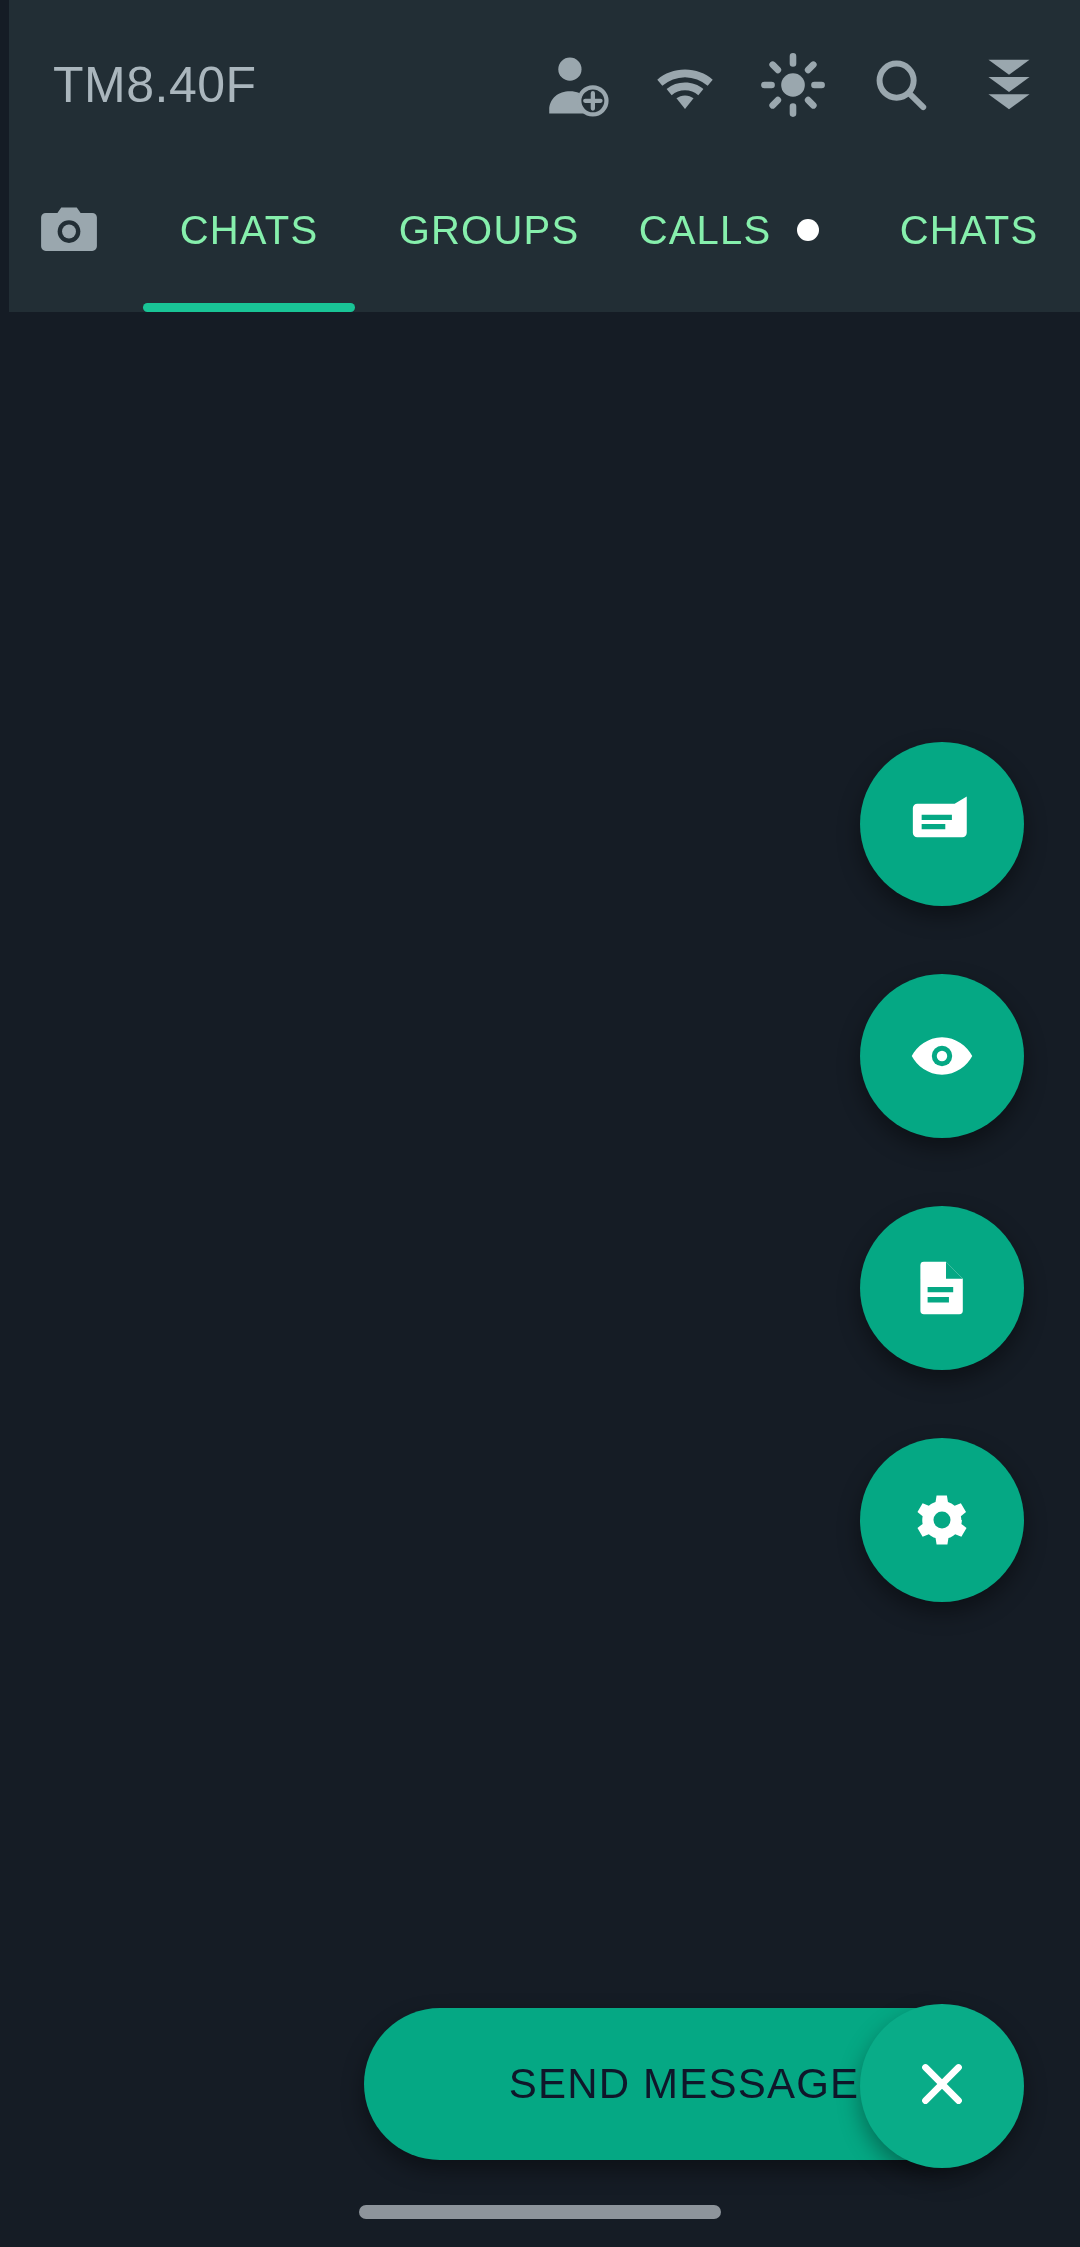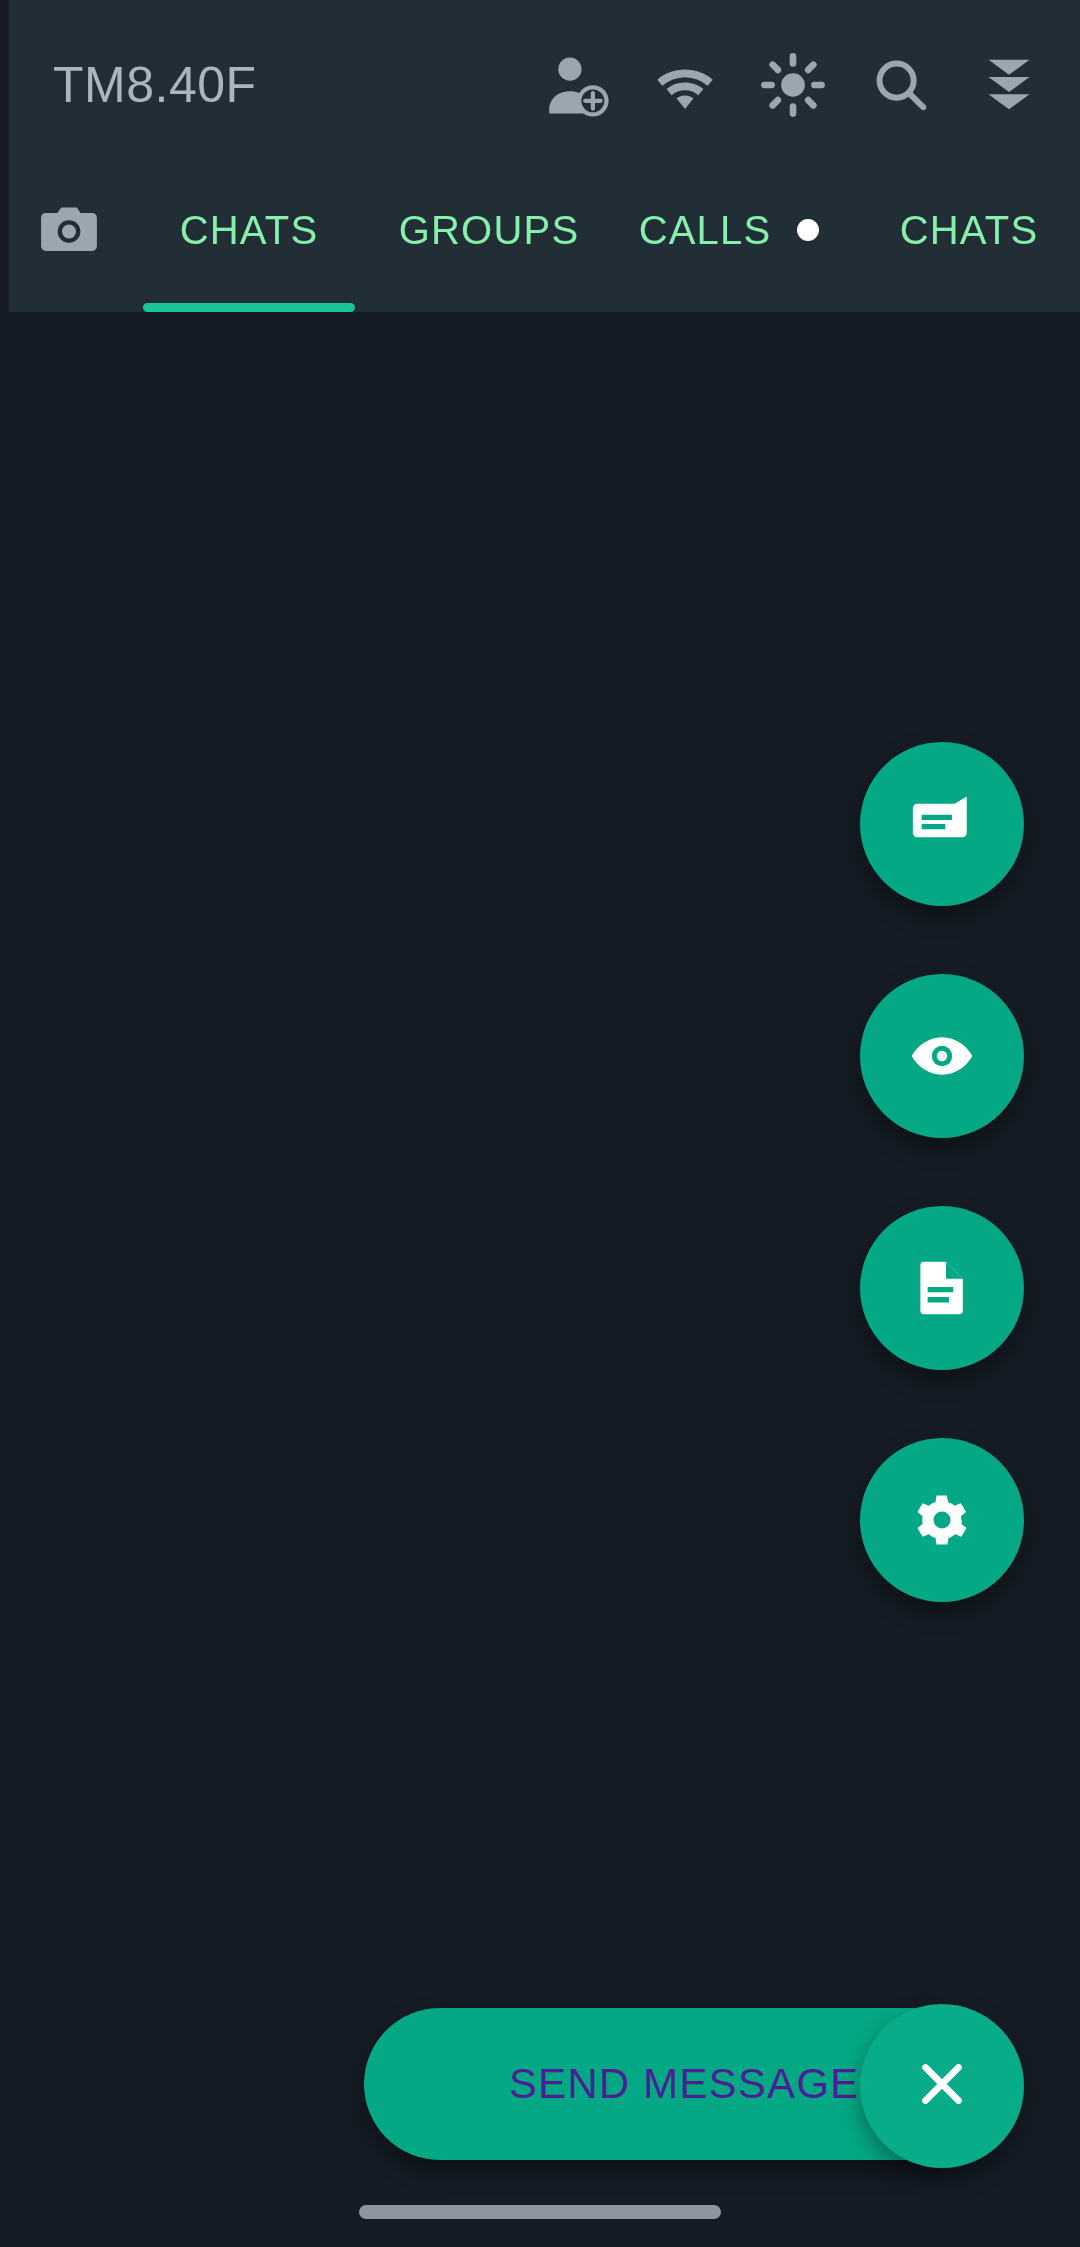--- a/index.html
+++ b/index.html
@@ -108,21 +108,21 @@
     position:absolute; right:86px; top:0;
     height:152px; width:630px;
     border-radius:76px;
     background:#05a884;
     display:flex; align-items:center; justify-content:center;
     box-shadow:0 10px 22px rgba(0,0,0,0.40);
     cursor:pointer;
     overflow:hidden;
   }
   .send-label {
-    color:#4c1d95; font-size:42px; letter-spacing:1.2px;
+    color:#0f172a; font-size:42px; letter-spacing:1.2px;
     white-space:nowrap;
     padding-left:10px;
   }
   .close-fab {
     position:absolute; right:56px; top:-4px;
     width:164px; height:164px; border-radius:50%;
     background:#09ac88;
     display:flex; align-items:center; justify-content:center;
     box-shadow:0 10px 22px rgba(0,0,0,0.35);
     cursor:pointer;

